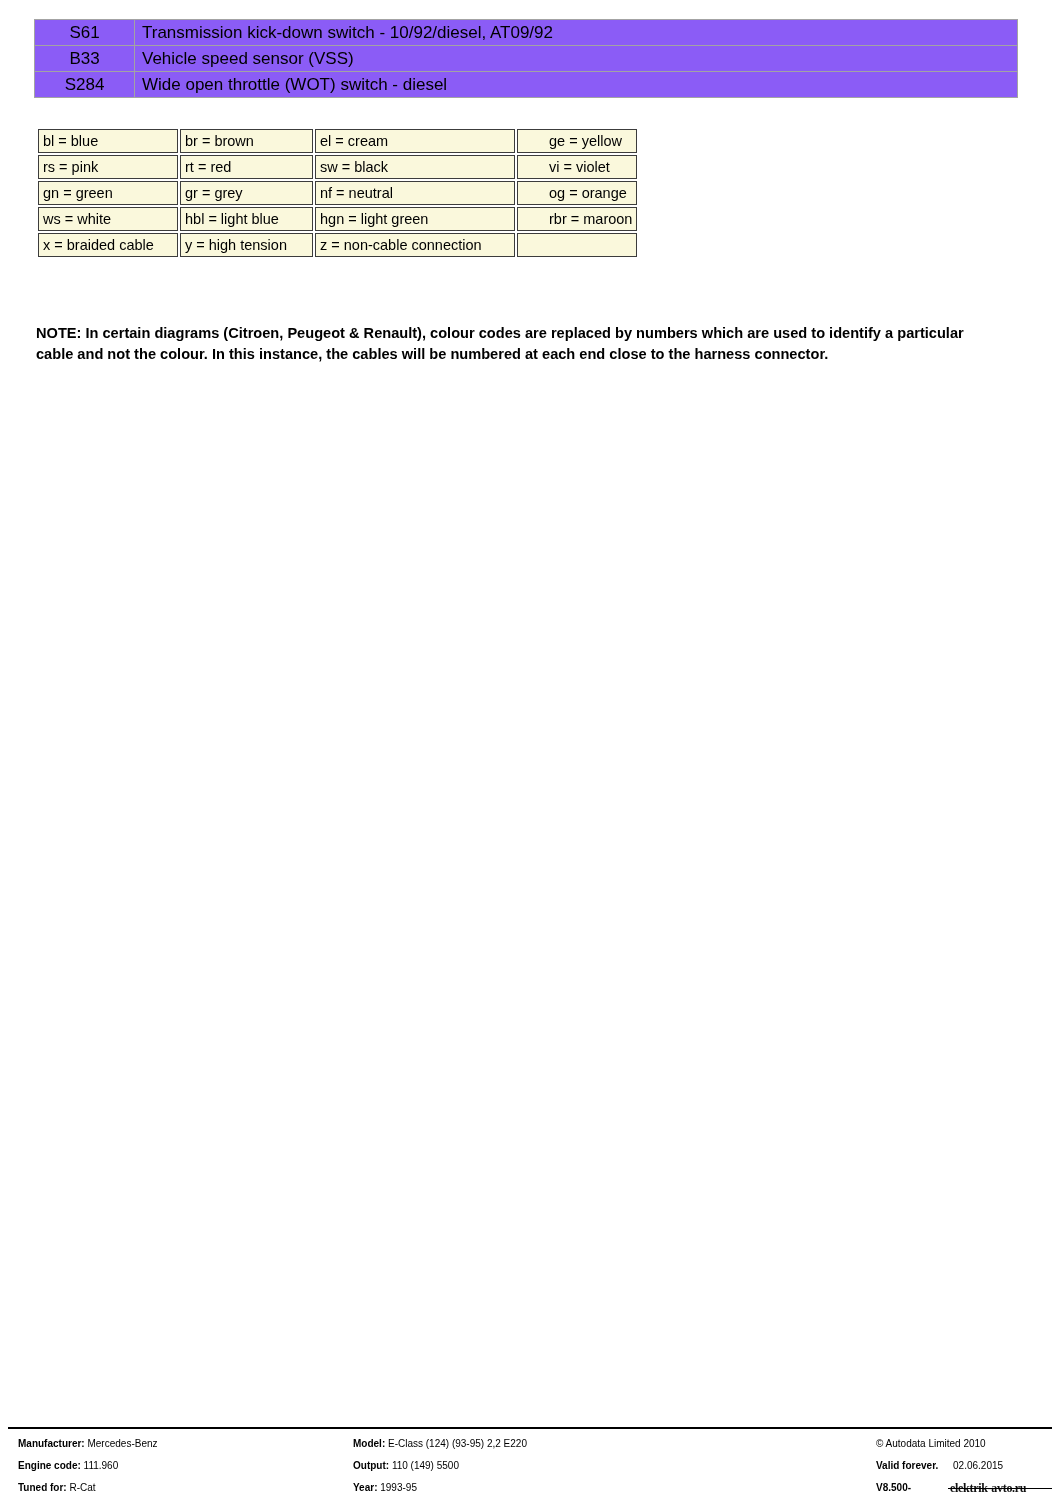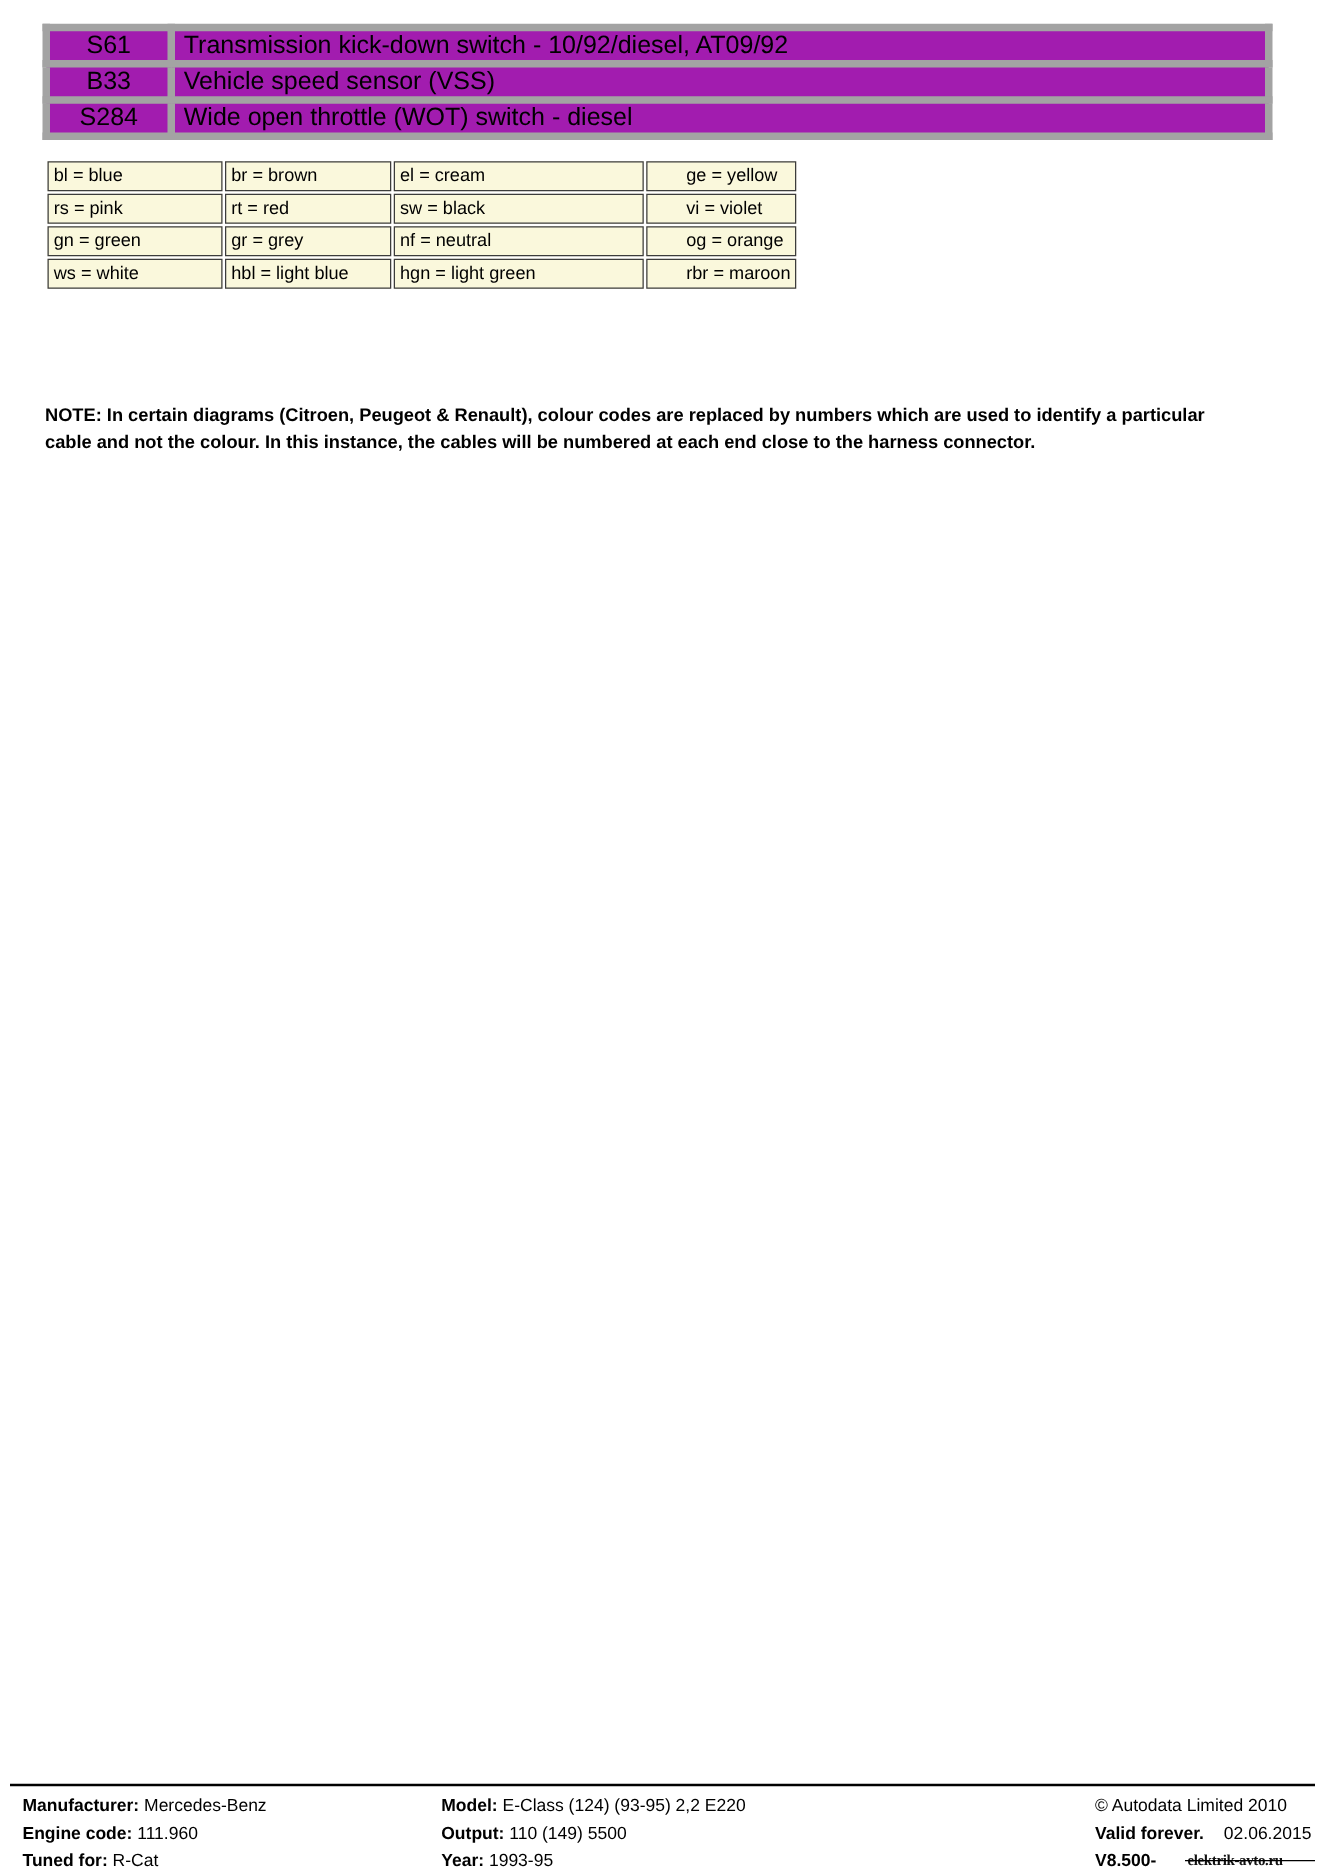--- a/index.html
+++ b/index.html
@@ -19,25 +19,25 @@
   
   .component-table {
     position: absolute;
     left: 34px;
     top: 19px;
     width: 984px;
     border-collapse: collapse;
     table-layout: fixed;
   }
   .component-table td {
-    border: 6px solid #a3a3a3;
+    border: 1px solid #a3a3a3;
     height: 26px;
-    font-size: 20px;
+    font-size: 17px;
     padding: 0 6px;
-    background: #a21caf;
+    background: #8b5cf6;
     box-sizing: border-box;
   }
   .component-table td.code {
     width: 100px;
     text-align: center;
   }
   .component-table td.desc {
     text-align: left;
     padding-left: 7px;
   }
@@ -86,21 +86,21 @@
     width: 1044px;
     height: 2px;
     background: #000000;
   }
   .footer {
     position: absolute;
     left: 8px;
     top: 1433px;
     width: 1044px;
     height: 64px;
-    font-size: 14px;
+    font-size: 10px;
     line-height: 22px;
   }
   .footer .col {
     position: absolute;
     top: 0;
   }
   .footer .col-left  { left: 10px; }
   .footer .col-mid   { left: 345px; }
   .footer .col-right { left: 855px; }
   .footer .col-right.copy { left: 868px; }
@@ -167,20 +167,26 @@
       <td class="c1">gr = grey</td>
       <td class="c2">nf = neutral</td>
       <td class="c3">og = orange</td>
     </tr>
     <tr>
       <td class="c0">ws = white</td>
       <td class="c1">hbl = light blue</td>
       <td class="c2">hgn = light green</td>
       <td class="c3">rbr = maroon</td>
     </tr>
+    <tr>
+      <td class="c0">x = braided cable</td>
+      <td class="c1">y = high tension</td>
+      <td class="c2">z = non-cable connection</td>
+      <td class="c3 empty"></td>
+    </tr>
   </tbody>
 </table>
 
 <p class="note">NOTE: In certain diagrams (Citroen, Peugeot &amp; Renault), colour codes are replaced by numbers which are used to identify a particular cable and not the colour. In this instance, the cables will be numbered at each end close to the harness connector.</p>
 
 <div class="footer-rule"></div>
 <div class="footer">
 
   <div class="col col-left">
     <div class="row">

